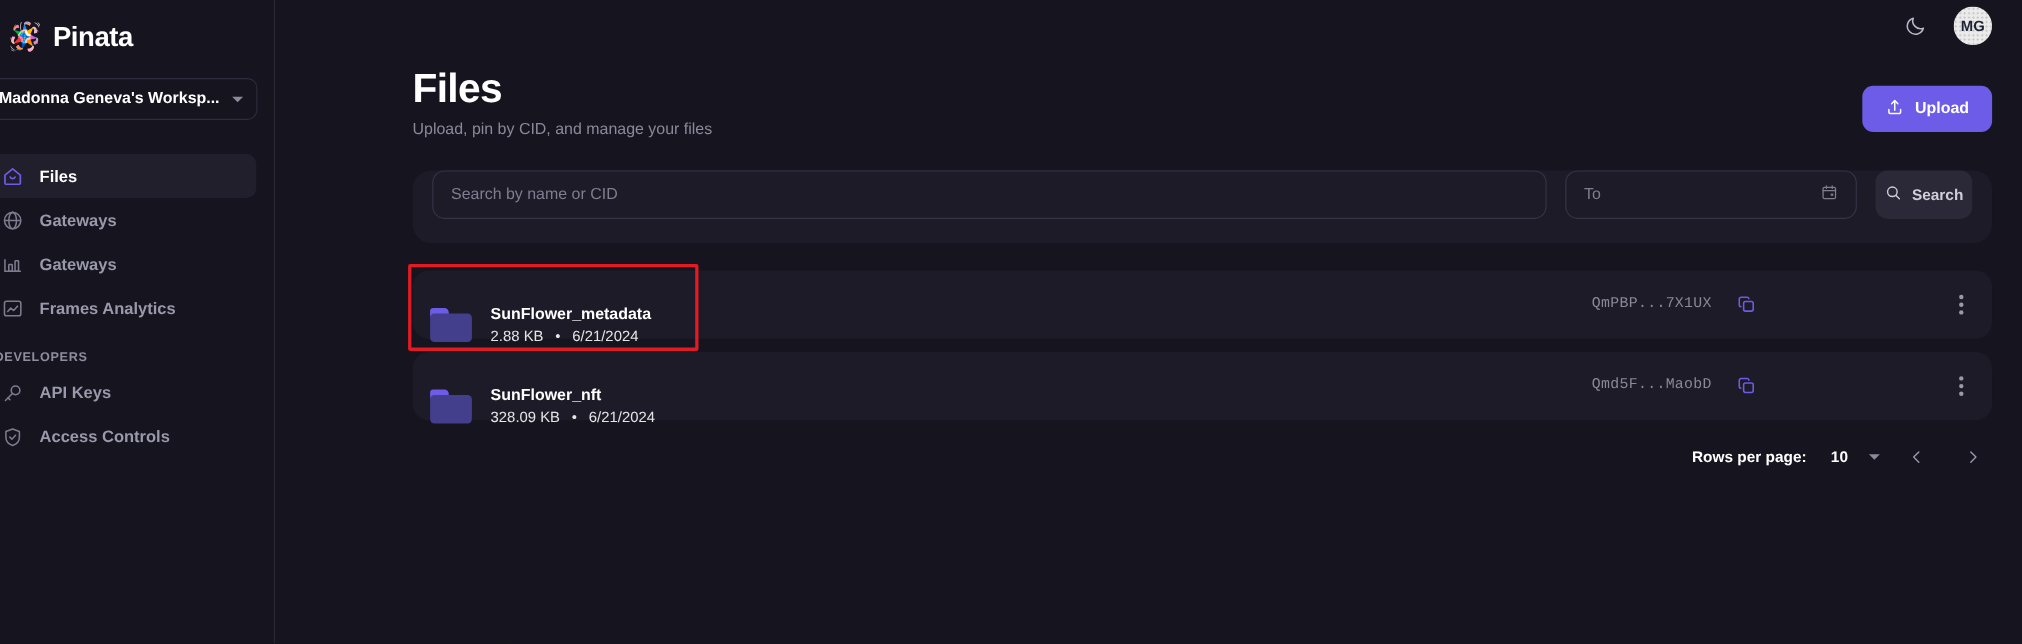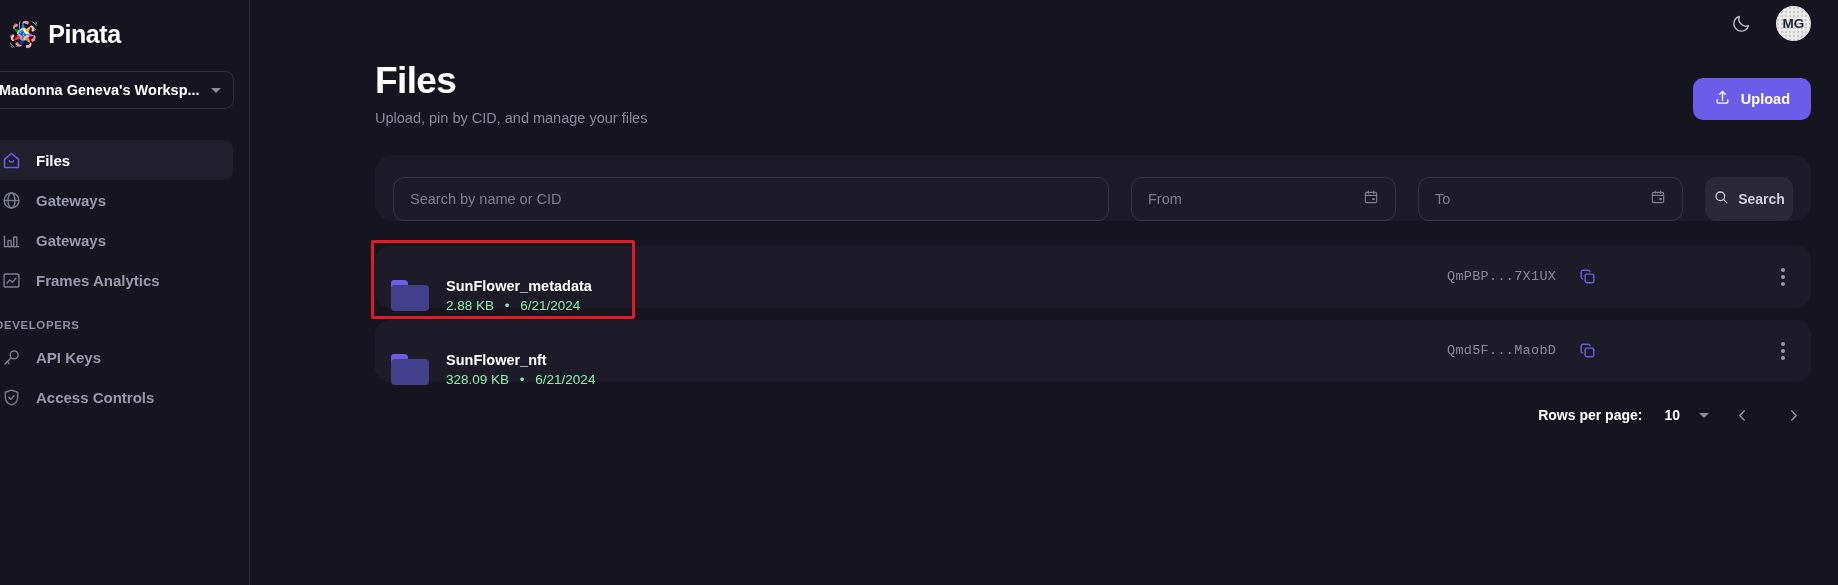--- a/index.html
+++ b/index.html
@@ -89,21 +89,21 @@
     height: 42px; padding: 0 21px;
   }
   .btn-outline { border: 1px solid #4b45a8; color: #8b84f7; background: #1a1826; }
   .btn-primary { background: #6c5ce7; color: #ffffff; }
   .btn svg { width: 17px; height: 17px; }
 
   
   .search-panel {
     margin: 29px 27px 0 125px; background: #1d1b27;
     border-radius: 17px; height: 66px;
-    display: flex; align-items: flex-end; gap: 22px; padding: 0 18px;
+    display: flex; align-items: flex-start; gap: 17px; padding: 0 18px;
   }
   .field {
     border: 1px solid #37344a; border-radius: 11px; height: 44px;
     display: flex; align-items: center; background: transparent;
     color: #7f7e90; font-size: 14.5px; padding: 0 16px;
   }
   .field-search { flex: 1 1 auto; }
   .field-date { width: 265px; justify-content: space-between; }
   .field-date svg { width: 16px; height: 16px; }
   .search-btn {
@@ -119,21 +119,21 @@
     position: relative; background: #1d1b27; border-radius: 15px; height: 62px;
     display: flex; align-items: center; padding: 0 22px 0 16px; cursor: pointer;
   }
   .row-left { display: flex; align-items: center; gap: 17px; flex: 0 0 auto; margin-top: 37px; }
   .folder { width: 38px; height: 31px; position: relative; flex: 0 0 38px; }
   .folder-tab { position: absolute; top: 0; left: 0; width: 17px; height: 8px;
                 background: #6c5ce7; border-radius: 3px 4px 0 0; }
   .folder-body { position: absolute; top: 5px; left: 0; width: 38px; height: 26px;
                  background: #433f8c; border-radius: 4px; }
   .row-name { color: #ffffff; font-size: 14.5px; font-weight: bold; }
-  .row-meta { color: #86efac; font-size: 13.5px; margin-top: 4px; }
+  .row-meta { color: #e5e5e5; font-size: 13.5px; margin-top: 4px; }
   .row-dot { margin: 0 7px; }
   .row-cid {
     position: absolute; left: 1072px; display: flex; align-items: center; gap: 22px;
   }
   .cid-text { color: #8a8999; font-size: 13.5px;
               font-family: "Liberation Mono", monospace; letter-spacing: 0.3px; }
   .copy-btn { cursor: pointer; display: flex; }
   .copy-btn svg { width: 19px; height: 19px; }
   .kebab {
     position: absolute; right: 22px; display: flex; flex-direction: column;
@@ -270,32 +270,20 @@
               <path d="M4.5 15v3.5a1.5 1.5 0 0 0 1.5 1.5h12a1.5 1.5 0 0 0 1.5-1.5V15"></path>
             </svg>
           </span>
           <span>Upload</span>
         </div>
       </div>
     </div>
 
     <div class="search-panel">
       <div class="field field-search">Search by name or CID</div>
-      <div class="field field-date">
-        <span>From</span>
-        <span>
-          <svg viewBox="0 0 24 24" fill="none" stroke="#7f7e90" stroke-width="1.7" stroke-linecap="round">
-            <rect x="3.5" y="5" width="17" height="15.5" rx="2"></rect>
-            <path d="M3.5 9.5h17"></path>
-              <path d="M8 3v3.5"></path>
-              <path d="M16 3v3.5"></path>
-            <rect x="14" y="13.5" width="3.5" height="3" fill="#7f7e90" stroke="none"></rect>
-          </svg>
-        </span>
-      </div>
       <div class="field field-date">
         <span>To</span>
         <span>
           <svg viewBox="0 0 24 24" fill="none" stroke="#7f7e90" stroke-width="1.7" stroke-linecap="round">
             <rect x="3.5" y="5" width="17" height="15.5" rx="2"></rect>
             <path d="M3.5 9.5h17"></path>
               <path d="M8 3v3.5"></path>
               <path d="M16 3v3.5"></path>
             <rect x="14" y="13.5" width="3.5" height="3" fill="#7f7e90" stroke="none"></rect>
           </svg>

